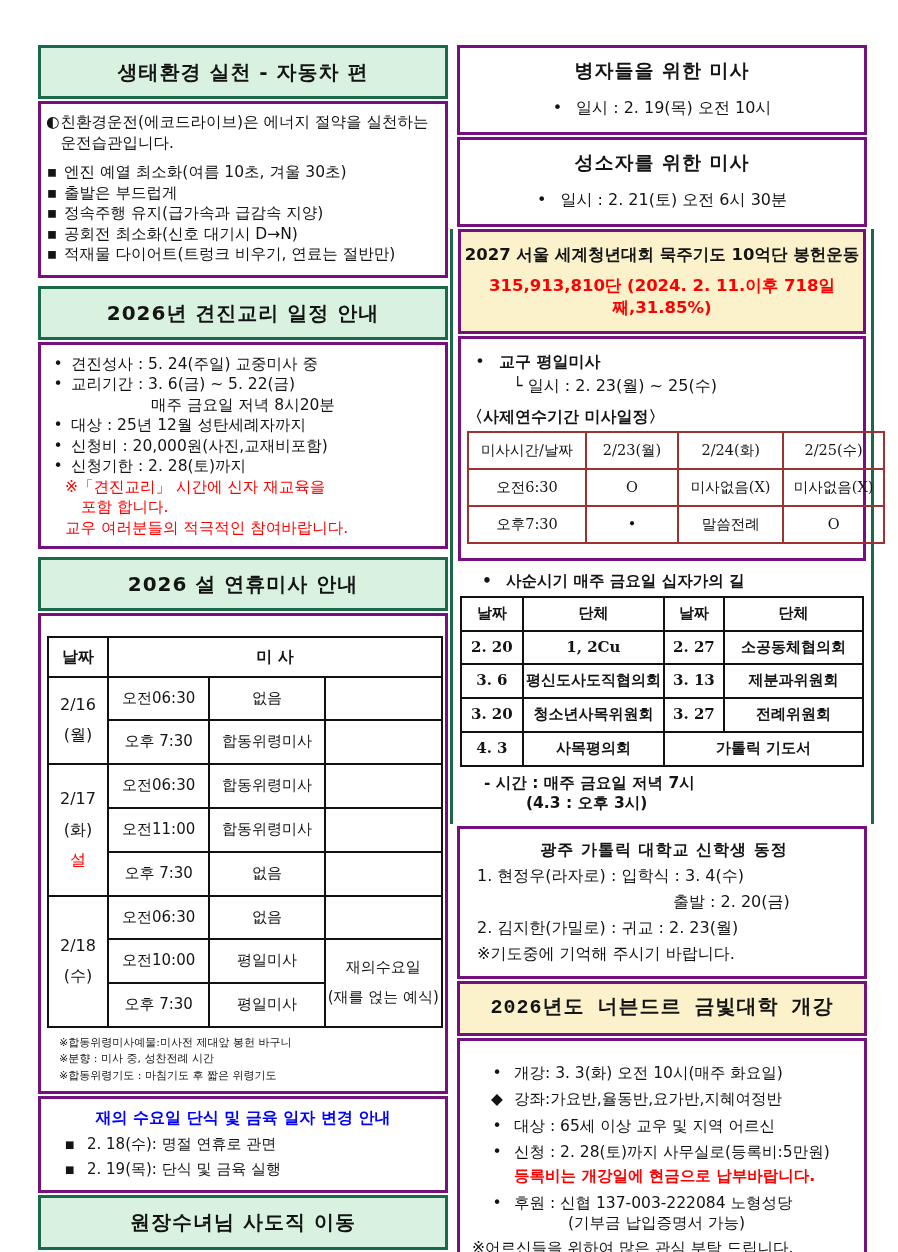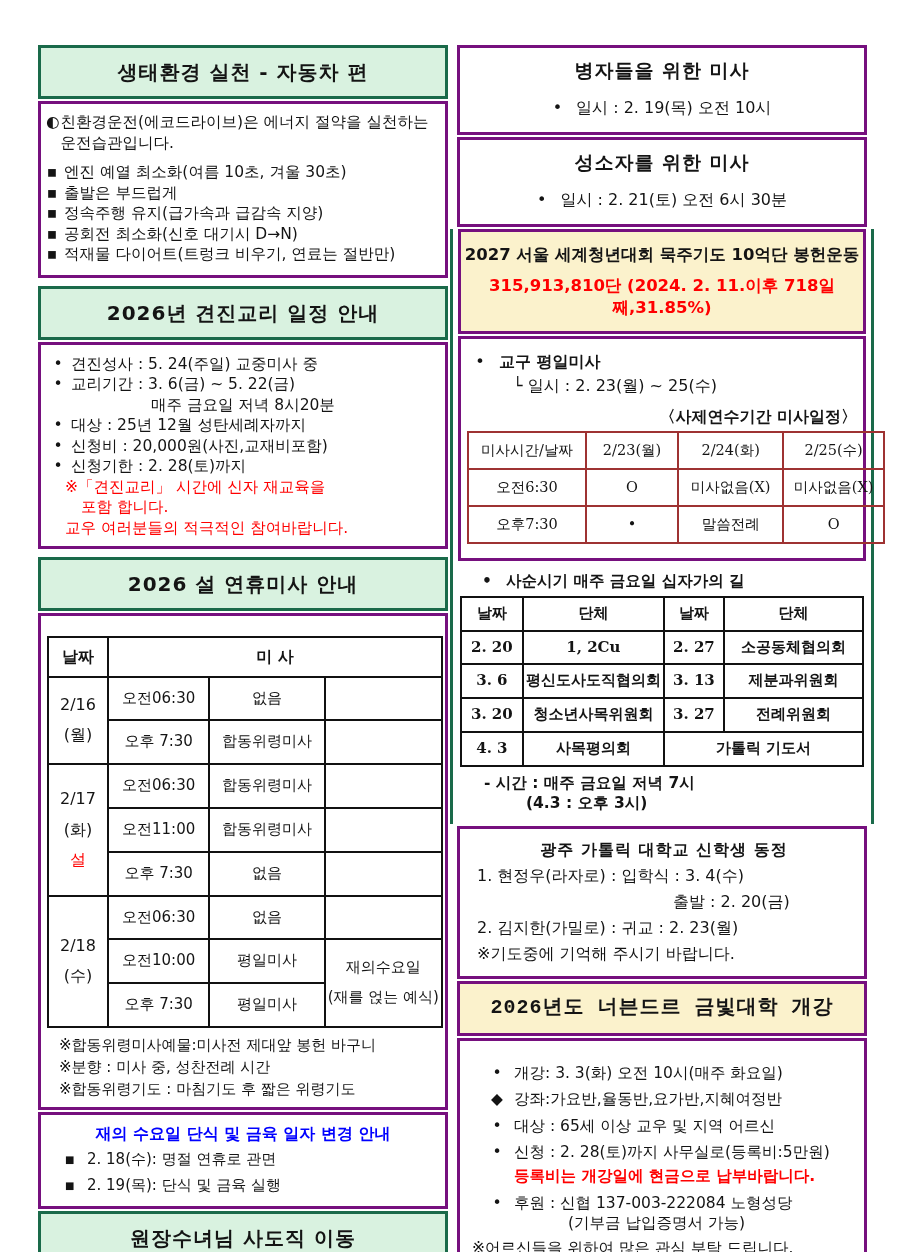--- a/index.html
+++ b/index.html
@@ -55,21 +55,21 @@
   .conf-body{padding:9px 4px 8px 10px;font-size:15.5px;}
   .conf-cont{padding-left:100px;}
 
   
   .seol-body{padding:20px 6px 8px 6px;}
   table{border-collapse:collapse;}
   .seol-table{width:396px;margin:0 auto;font-size:15px;}
   .seol-table th,.seol-table td{border:2px solid #111;text-align:center;padding:11px 2px;}
   .seol-table th{font-weight:bold;font-size:16px;padding:8px 2px;}
   .seol-table .datecell{font-size:16px;line-height:1.9;}
-  .seol-notes{margin-top:8px;font-size:15px;padding-left:12px;}
+  .seol-notes{margin-top:8px;font-size:11px;padding-left:12px;}
   .seol-notes div{margin-top:2px;}
 
   
   .ash-body{padding:8px 6px 10px 6px;}
   .ash-title{font-weight:bold;font-size:16px;}
   .ash-item{display:flex;padding-left:18px;margin-top:6px;}
   .ash-item .bu{flex:none;width:12px;font-size:10px;margin-right:10px;padding-top:3px;}
 
   
   .nun-body{padding:9px 4px 10px 14px;font-size:15.5px;}
@@ -86,21 +86,21 @@
   .inner-box{border:3px solid var(--purple);background:#fff;}
 
   
   .rosary{background:var(--yellow);padding:12px 2px 12px 2px;text-align:center;}
   .rosary .l1{font-weight:bold;font-size:16.5px;}
   .rosary .l2{font-weight:bold;font-size:16.5px;color:var(--red);margin-top:9px;}
 
   
   .train-body{padding:12px 6px 14px 6px;font-size:16px;}
   .train-date{padding-left:46px;margin-top:3px;}
-  .train-title{text-align:right;margin:10px 0 4px 0;font-weight:bold;}
+  .train-title{text-align:left;margin:10px 0 4px 0;font-weight:bold;}
   .train-table{width:418px;margin:0 auto;font-size:14.5px;font-family:"DejaVu Serif","Liberation Serif",serif;}
   .train-table th,.train-table td{border:2px solid var(--tred);text-align:center;padding:8px 2px;}
   .train-table th{font-weight:normal;}
 
   
   .lent-body{padding:10px 2px 10px 2px;font-size:15.5px;}
   .lent-head{display:flex;padding-left:22px;font-weight:bold;}
   .lent-head .bu{width:14px;margin-right:10px;}
   .lent-table{width:404px;margin:4px auto 0 auto;font-size:15px;font-family:"DejaVu Serif","Liberation Serif",serif;font-weight:bold;}
   .lent-table th,.lent-table td{border:2px solid #111;text-align:center;padding:6px 2px;}

